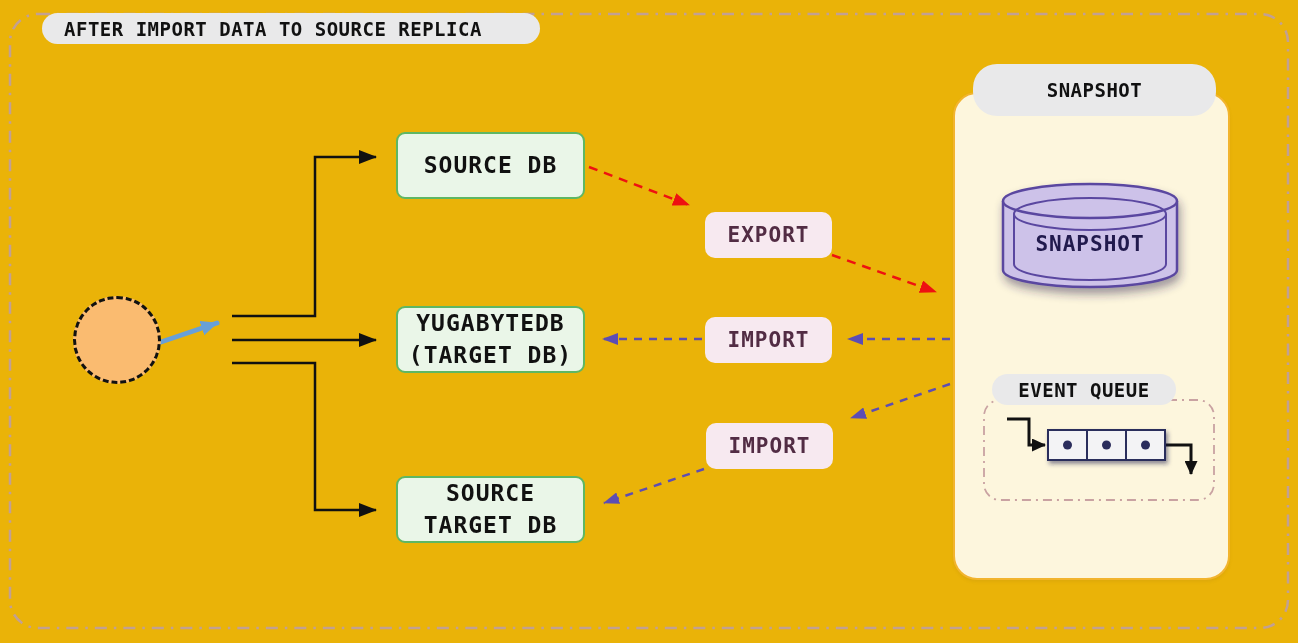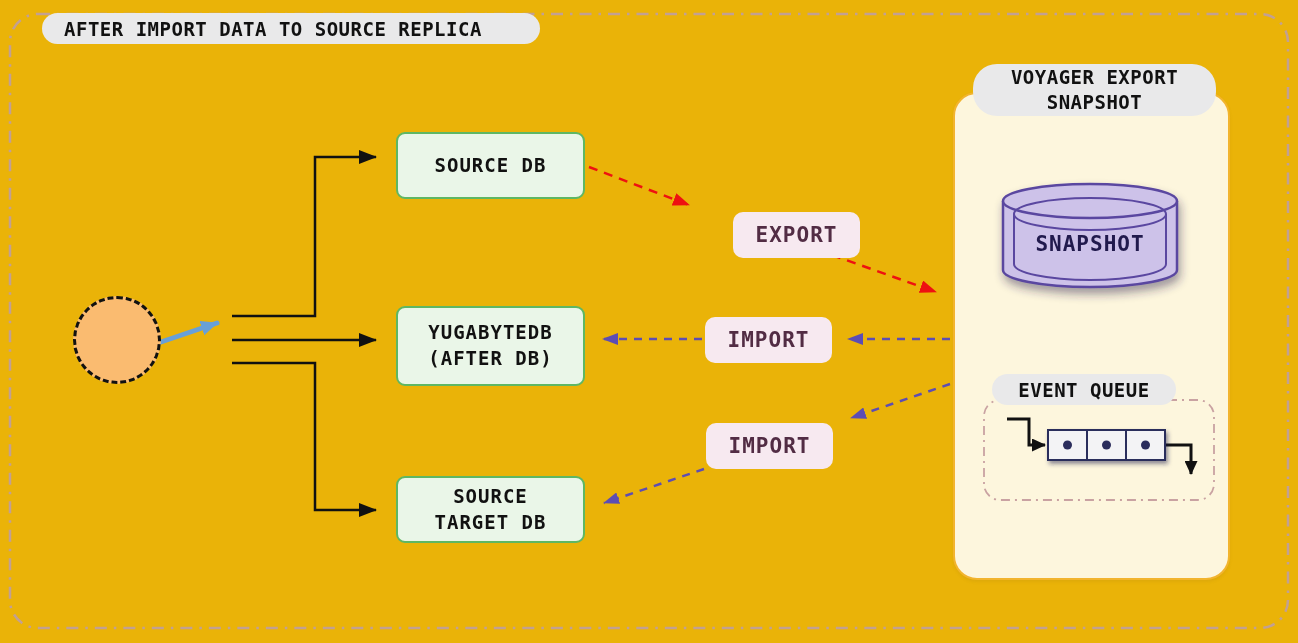--- a/index.html
+++ b/index.html
@@ -34,21 +34,21 @@
   .abs{position:absolute;box-sizing:border-box;}
   .pill{
     background:var(--pill-bg);border-radius:18px;display:flex;
     align-items:center;justify-content:center;text-align:center;
     font-size:19px;letter-spacing:0.5px;color:var(--ink);
   }
   .title-pill{justify-content:flex-start;padding-left:22px;border-radius:16px;}
   .green-box{
     background:var(--green-fill);border:2px solid var(--green-border);
     border-radius:9px;display:flex;flex-direction:column;align-items:center;
-    justify-content:center;font-size:19px;letter-spacing:1px;line-height:1.35;
+    justify-content:center;font-size:23px;letter-spacing:1px;line-height:1.35;
   }
   .pink-label{
     background:var(--pink-fill);border-radius:10px;color:var(--pink-text);
     display:flex;align-items:center;justify-content:center;
     font-size:21px;letter-spacing:1px;
   }
   .user-circle{
     width:88px;height:88px;border-radius:50%;
     background:var(--circle-fill);border:3px dashed var(--ink);
   }
@@ -145,44 +145,43 @@
     <span>AFTER IMPORT DATA TO SOURCE REPLICA</span>
   </div>
 
 
   <div class="abs user-circle z3" style="left:73px;top:296px;"></div>
 
   <div class="abs green-box z3" style="left:396px;top:132px;width:189px;height:67px;">
     <span>SOURCE DB</span>
   </div>
 
-  <div class="abs green-box z3" style="left:396px;top:306px;width:189px;height:80px;">
+  <div class="abs green-box z3" style="left:396px;top:306px;width:189px;height:67px;">
     <span>YUGABYTEDB</span>
-    <span>(AFTER DB)</span>
+    <span>(TARGET DB)</span>
   </div>
 
   <div class="abs green-box z3" style="left:396px;top:476px;width:189px;height:67px;">
     <span>SOURCE</span>
     <span>TARGET DB</span>
   </div>
 
-  <div class="abs pink-label z3" style="left:705px;top:212px;width:127px;height:46px;margin-left:28px;">
+  <div class="abs pink-label z3" style="left:705px;top:212px;width:127px;height:46px;">
     <span>EXPORT</span>
   </div>
 
   <div class="abs pink-label z3" style="left:705px;top:317px;width:127px;height:46px;">
     <span>IMPORT</span>
   </div>
 
   <div class="abs pink-label z3" style="left:706px;top:423px;width:127px;height:46px;">
     <span>IMPORT</span>
   </div>
 
   <div class="abs pill voyager-pill z3" style="left:973px;top:64px;width:243px;height:52px;">
-    <span>VOYAGER EXPORT</span>
     <span>SNAPSHOT</span>
   </div>
 
   <div class="abs pill z3" style="left:992px;top:374px;width:184px;height:31px;">
     <span>EVENT QUEUE</span>
   </div>
 
   <div class="abs snapshot-label z3" style="left:1014px;top:231px;width:152px;height:26px;">
     <span>SNAPSHOT</span>
   </div>

